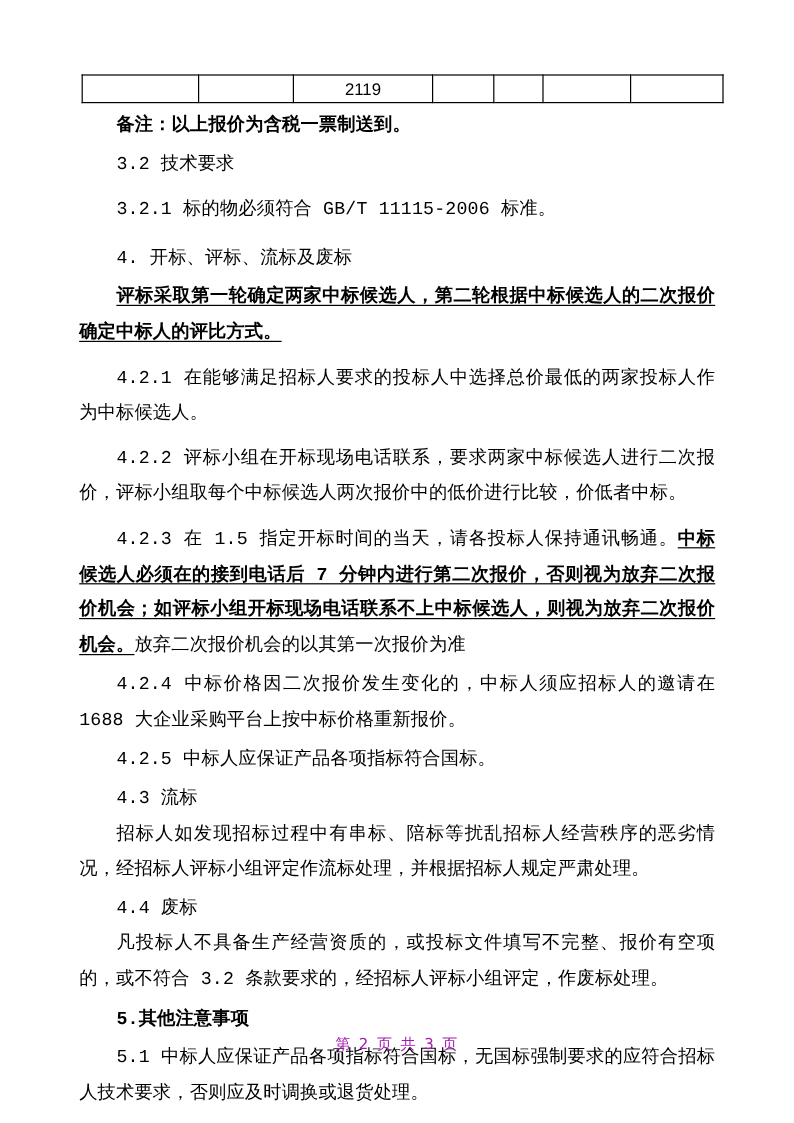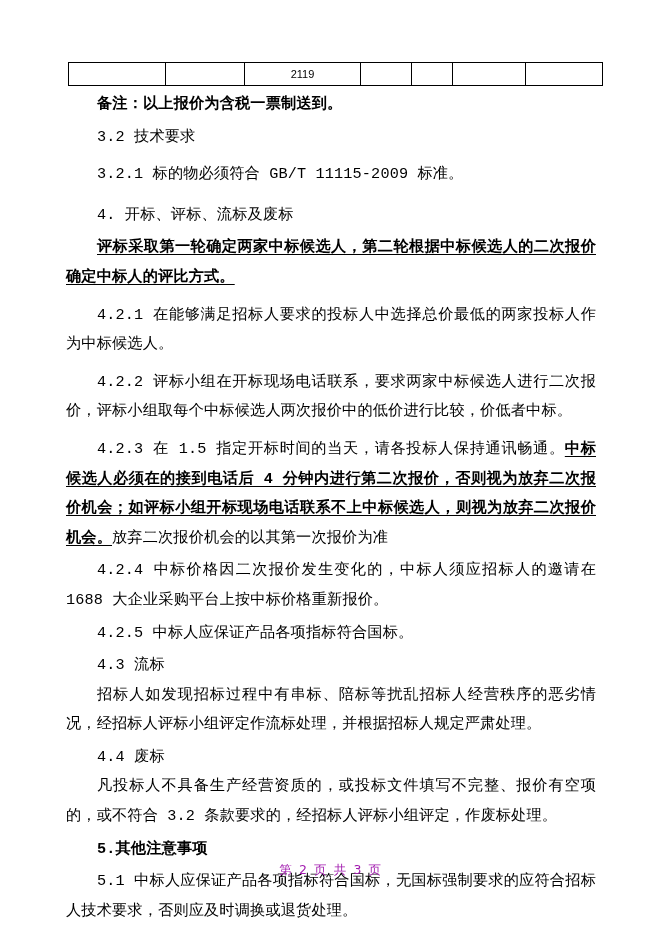--- a/index.html
+++ b/index.html
@@ -33,21 +33,21 @@
     width: 527px;
   }
   table.frag {
     border-collapse: collapse;
     width: 527px;
     table-layout: fixed;
   }
   table.frag td {
     border: 1px solid #000000;
     height: 22px;
-    font-size: 11px;
+    font-size: 14px;
     text-align: center;
     vertical-align: middle;
     font-family: "Liberation Sans", sans-serif;
     padding: 0;
     line-height: 22px;
   }
 
   
   .body {
     position: absolute;
@@ -117,31 +117,31 @@
     </tbody>
       </table>
   </div>
 
   <div class="body">
 
     <p class="para indent b">备注：以上报价为含税一票制送到。</p>
 
     <p class="para indent gap-sm">3.2 技术要求</p>
 
-    <p class="para indent gap-md">3.2.1 标的物必须符合 GB/T 11115-2009 标准。</p>
+    <p class="para indent gap-md">3.2.1 标的物必须符合 GB/T 11115-2006 标准。</p>
 
     <p class="para indent gap-lg">4. 开标、评标、流标及废标</p>
 
     <p class="para indent gap-sm"><span class="bu">评标采取第一轮确定两家中标候选人，第二轮根据中标候选人的二次报价确定中标人的评比方式。</span></p>
 
     <p class="para indent gap-md">4.2.1 在能够满足招标人要求的投标人中选择总价最低的两家投标人作为中标候选人。</p>
 
     <p class="para indent gap-md">4.2.2 评标小组在开标现场电话联系，要求两家中标候选人进行二次报价，评标小组取每个中标候选人两次报价中的低价进行比较，价低者中标。</p>
 
-    <p class="para indent gap-md"><span>4.2.3 在 1.5 指定开标时间的当天，请各投标人保持通讯畅通。</span><span class="bu">中标候选人必须在的接到电话后 4 分钟内进行第二次报价，否则视为放弃二次报价机会；如评标小组开标现场电话联系不上中标候选人，则视为放弃二次报价机会。</span><span>放弃二次报价机会的以其第一次报价为准</span></p>
+    <p class="para indent gap-md"><span>4.2.3 在 1.5 指定开标时间的当天，请各投标人保持通讯畅通。</span><span class="bu">中标候选人必须在的接到电话后 7 分钟内进行第二次报价，否则视为放弃二次报价机会；如评标小组开标现场电话联系不上中标候选人，则视为放弃二次报价机会。</span><span>放弃二次报价机会的以其第一次报价为准</span></p>
 
     <p class="para indent gap-sm">4.2.4 中标价格因二次报价发生变化的，中标人须应招标人的邀请在 1688 大企业采购平台上按中标价格重新报价。</p>
 
     <p class="para indent gap-sm">4.2.5 中标人应保证产品各项指标符合国标。</p>
 
     <p class="para indent gap-sm">4.3 流标</p>
 
     <p class="para indent">招标人如发现招标过程中有串标、陪标等扰乱招标人经营秩序的恶劣情况，经招标人评标小组评定作流标处理，并根据招标人规定严肃处理。</p>
 
     <p class="para indent gap-sm">4.4 废标</p>

